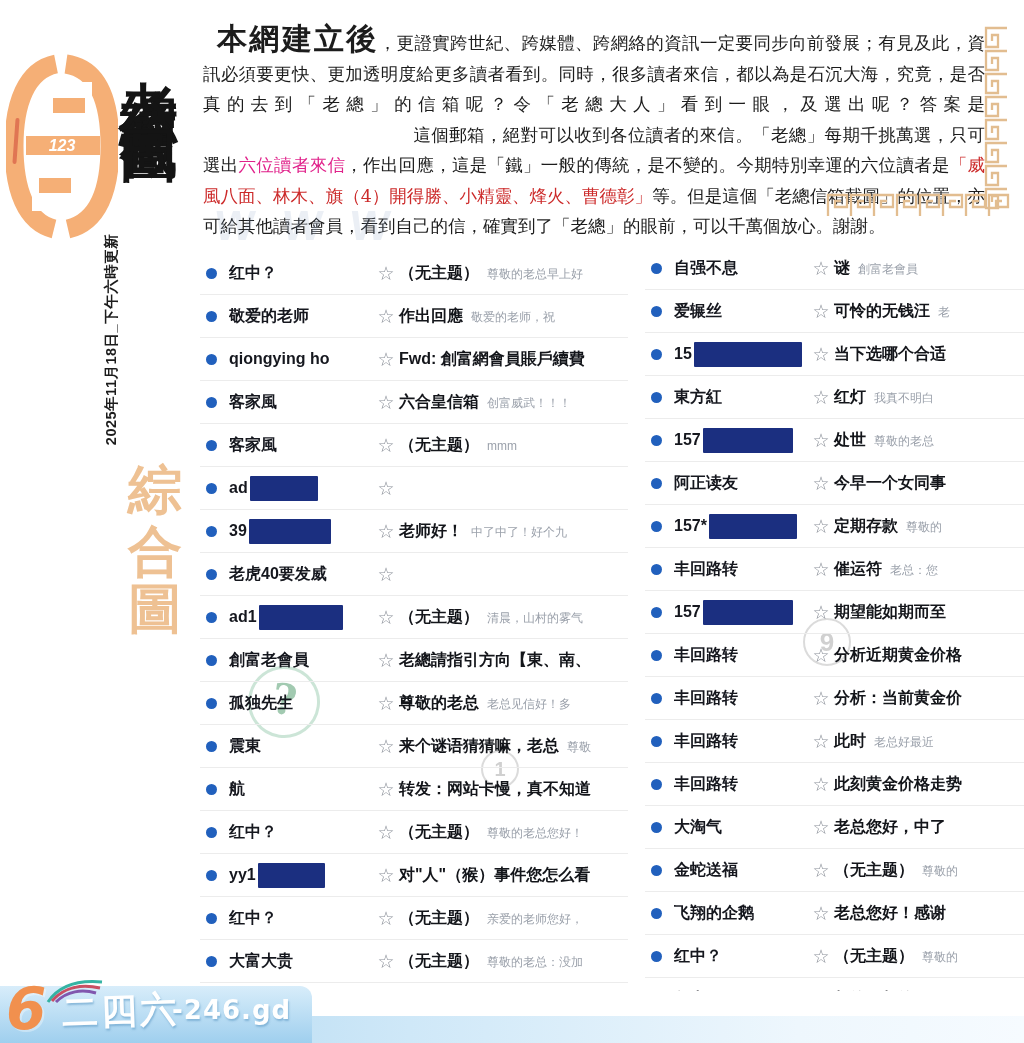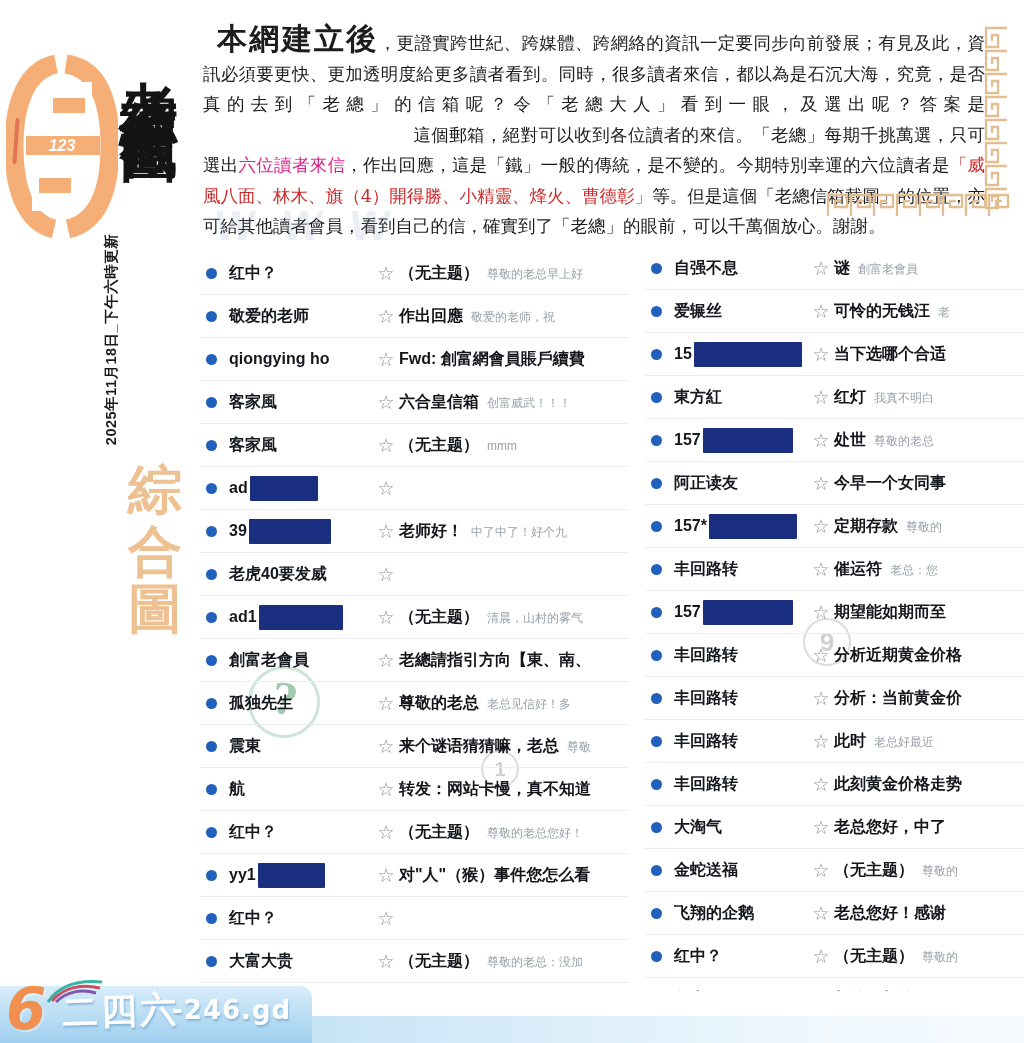--- a/index.html
+++ b/index.html
@@ -280,20 +280,21 @@
         </span>
         <span class="star">☆</span>
         <span class="subj"><span>对"人"（猴）事件您怎么看</span><span class="prev"></span></span>
       </div>
       <div class="mail-row">
         <span class="dot"></span>
         <span class="sender">
           <span class="sender-text">红中？</span>
         </span>
         <span class="star">☆</span>
+        <span class="subj"><span>（无主题）</span><span class="prev">亲爱的老师您好，</span></span>
       </div>
       <div class="mail-row">
         <span class="dot"></span>
         <span class="sender">
           <span class="sender-text">大富大贵</span>
         </span>
         <span class="star">☆</span>
         <span class="subj"><span>（无主题）</span><span class="prev">尊敬的老总：没加</span></span>
       </div>
     </div>

